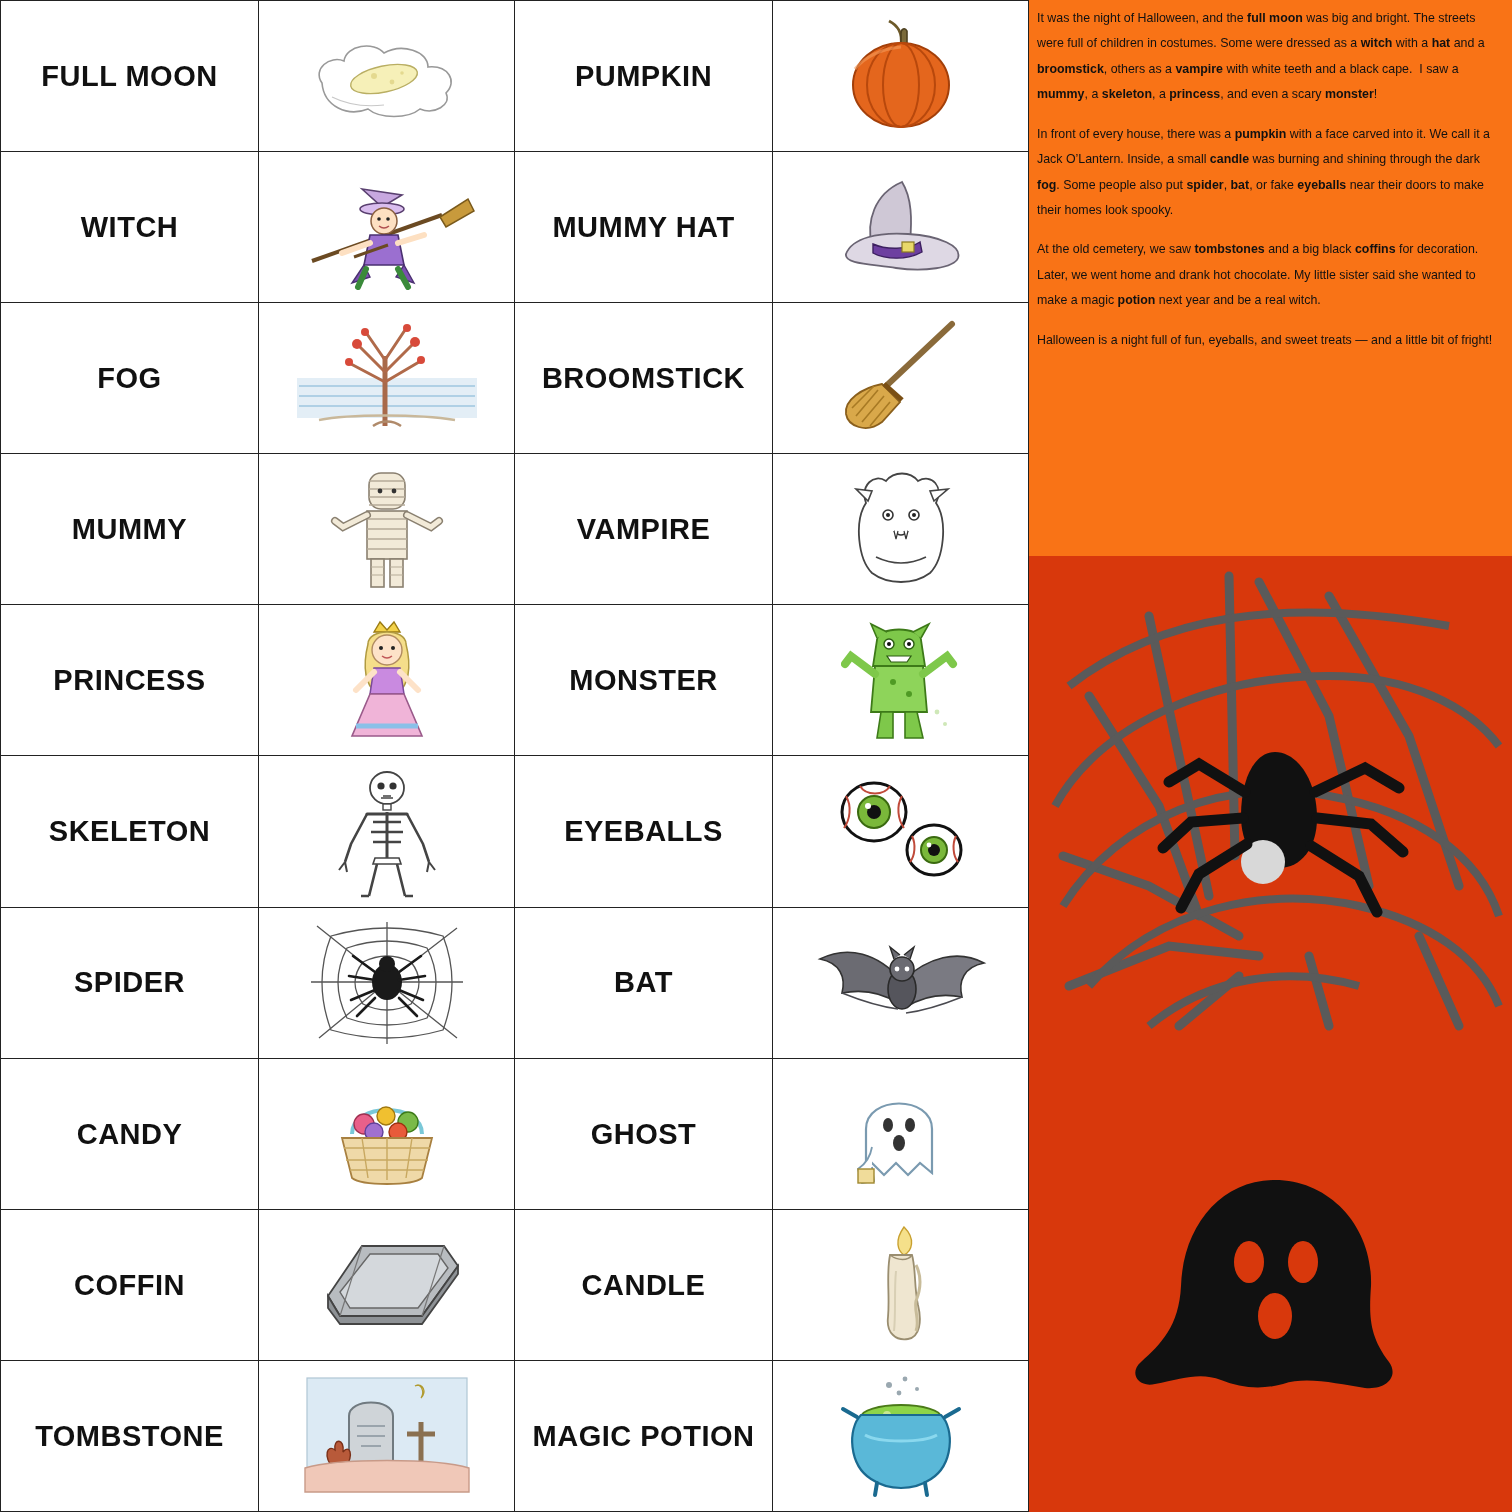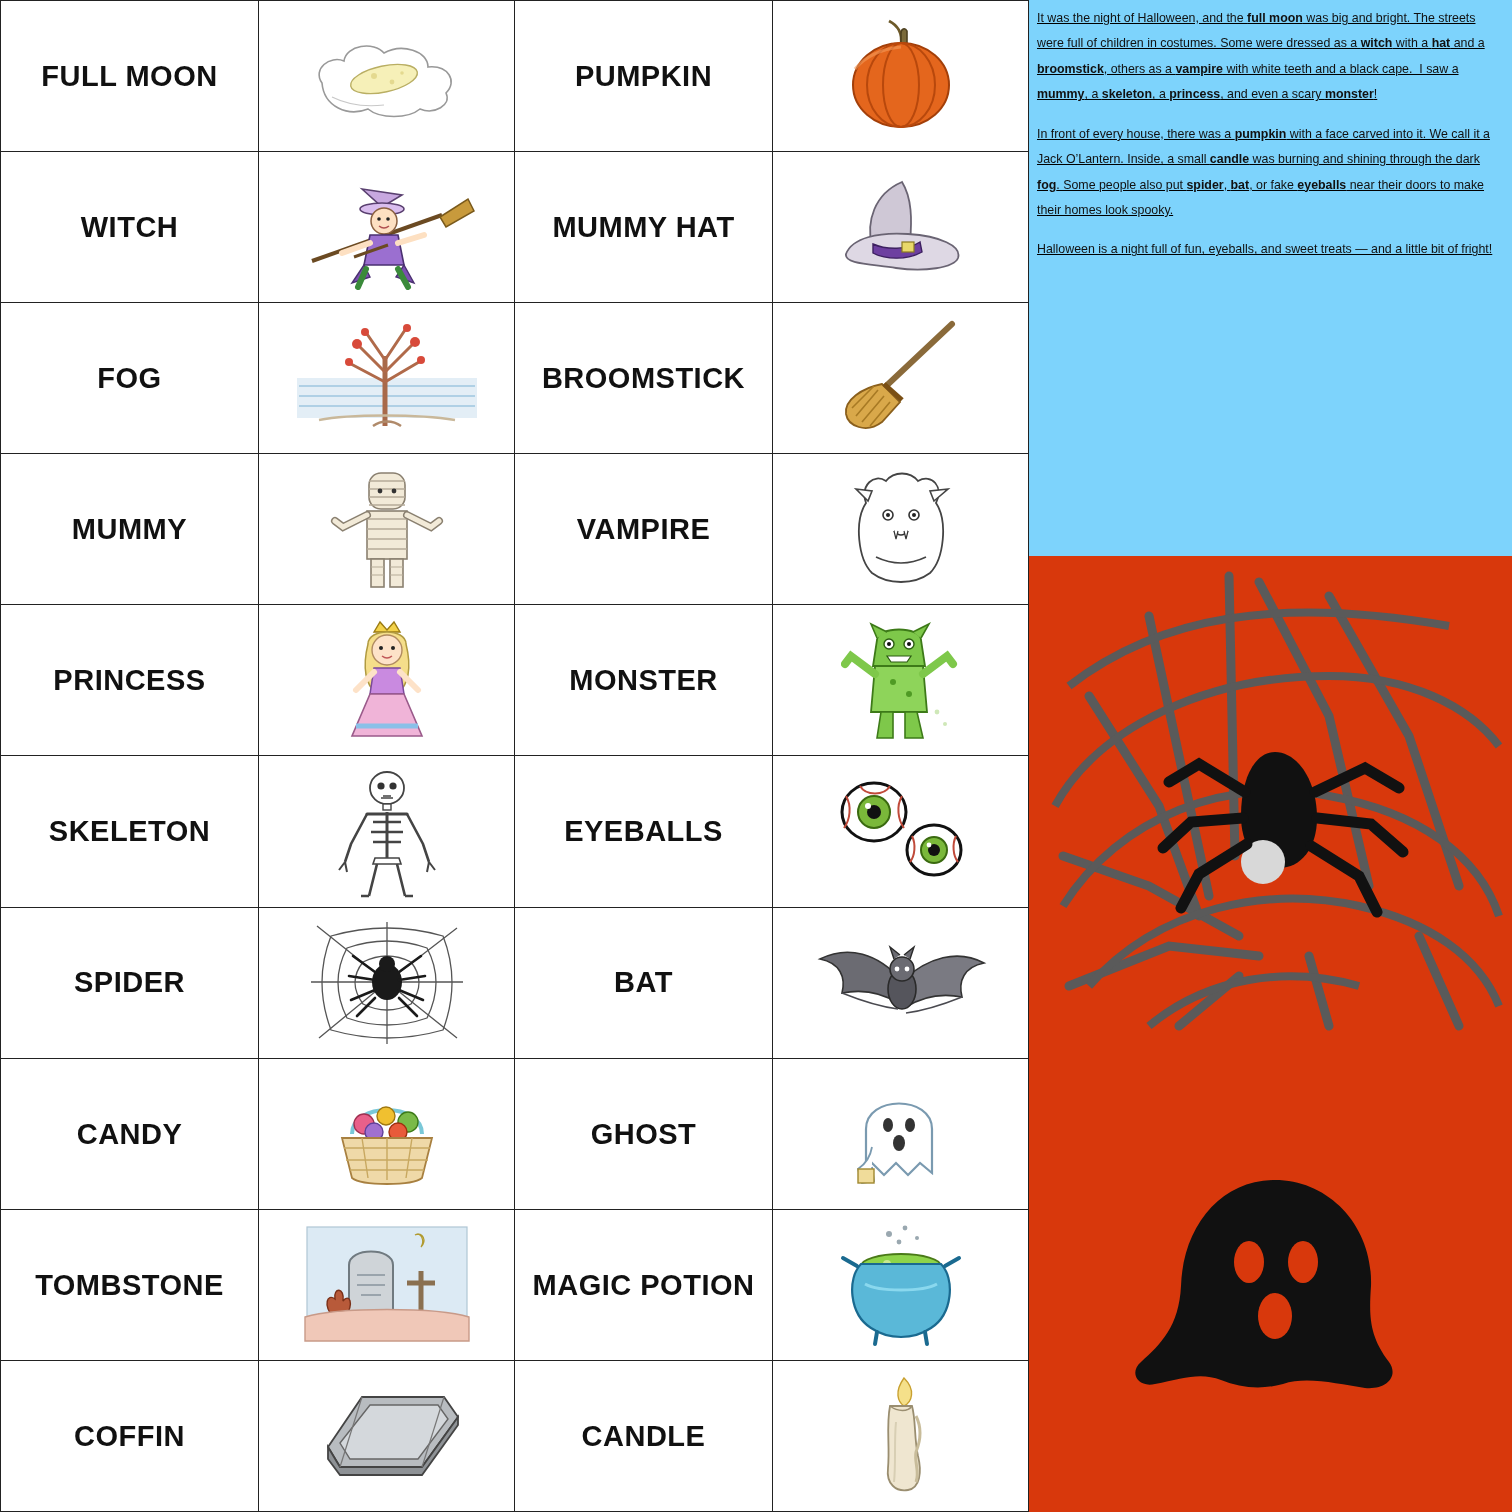--- a/index.html
+++ b/index.html
@@ -47,23 +47,22 @@
     align-items: center;
     justify-content: center;
   }
   .pic-wrap svg { display: block; }
 
   
   #story {
     position: absolute;
     left: 1029px; top: 0;
     width: 483px; height: 560px;
-    background: #7dd3fc;
+    background: #f97316;
     padding: 6px 14px 0 8px;
-    text-decoration: underline;
   }
   #story p {
     margin: 0 0 14px 0;
     font-size: 12.4px;
     line-height: 2.05;
     color: #111;
     text-align: left;
   }
   #story b { font-weight: bold; }
 
@@ -374,20 +373,47 @@
               <ellipse cx="74" cy="52" rx="5" ry="7" fill="#333"></ellipse>
               <ellipse cx="63" cy="70" rx="6" ry="8" fill="#333"></ellipse>
               <path d="M36 74 C34 86 28 92 22 96 L26 110 L38 108 L36 94" fill="#fff" stroke="#7a9ab0" stroke-width="1.8"></path>
               <rect x="22" y="96" width="16" height="14" fill="#f0dc9a" stroke="#a08830" stroke-width="1.4"></rect>
             </svg>
           </div>
         </td>
       </tr>
 
       <tr>
+        <td class="word-cell">COFFIN</td>
+        <td class="pic-cell">
+          <div class="pic-wrap">
+            <svg width="190" height="110" viewBox="0 0 190 110">
+              <path d="M36 66 L70 16 L152 16 L166 36 L130 86 L48 86 Z" fill="#b8bcc0" stroke="#444" stroke-width="1.8"></path>
+              <path d="M36 66 L36 78 L48 94 L130 94 L166 44 L166 36 L130 86 L48 86 Z" fill="#8e9296" stroke="#444" stroke-width="1.8"></path>
+              <path d="M48 62 L78 24 L146 24 L156 38 L126 78 L58 78 Z" fill="#d4d8dc" stroke="#666" stroke-width="1.4"></path>
+              <path d="M70 16 L48 86" stroke="#777" stroke-width="1.2"></path>
+              <path d="M152 16 L130 86" stroke="#777" stroke-width="1.2"></path>
+            </svg>
+          </div>
+        </td>
+        <td class="word-cell">CANDLE</td>
+        <td class="pic-cell">
+          <div class="pic-wrap">
+            <svg width="110" height="128" viewBox="0 0 110 128">
+              <path d="M58 6 C48 20 52 30 58 34 C66 30 70 18 58 6 Z" fill="#f5e08a" stroke="#c8a030" stroke-width="1.4"></path>
+              <path d="M44 34 C40 54 44 74 42 96 C40 112 50 120 62 118 C74 116 76 100 72 84 C68 66 70 48 66 34 Z" fill="#efe6d0" stroke="#9a8e70" stroke-width="1.8"></path>
+              <path d="M44 34 C52 40 62 40 66 34" fill="none" stroke="#9a8e70" stroke-width="1.4"></path>
+              <path d="M70 44 C76 56 74 70 70 80 C68 90 74 100 70 110" fill="none" stroke="#c8bc9a" stroke-width="3"></path>
+              <path d="M50 50 C48 70 50 92 48 110" fill="none" stroke="#d8cfb4" stroke-width="2"></path>
+            </svg>
+          </div>
+        </td>
+      </tr>
+
+      <tr>
         <td class="word-cell">TOMBSTONE</td>
         <td class="pic-cell">
           <div class="pic-wrap">
             <svg width="180" height="128" viewBox="0 0 180 128">
               <rect x="10" y="6" width="160" height="92" fill="#dceaf4" stroke="#b0c6d4" stroke-width="1.2"></rect>
               <path d="M118 14 C126 10 130 20 124 26 C128 20 124 10 118 14 Z" fill="#f0e08a" stroke="#b09a30" stroke-width="1.2"></path>
               <path d="M52 90 L52 44 C52 26 96 26 96 44 L96 90 Z" fill="#cfd4d8" stroke="#707a80" stroke-width="2"></path>
               <path d="M60 54 H88 M60 64 H88 M64 74 H84" stroke="#9aa4ac" stroke-width="2.2"></path>
               <path d="M124 50 L124 96 M110 62 H138" stroke="#8a7050" stroke-width="5"></path>
               <path d="M36 96 C26 84 30 72 38 78 C36 66 48 66 46 80 C52 72 58 82 48 96 Z" fill="#b85a3a" stroke="#7a3018" stroke-width="1.4"></path>
@@ -408,56 +434,32 @@
               <circle cx="78" cy="46" r="3.4" fill="#c8e890"></circle>
               <path d="M30 42 C16 56 18 92 40 106 C58 118 82 118 100 106 C122 92 124 56 110 42 Z" fill="#5ab8d8" stroke="#1a6a90" stroke-width="2.2"></path>
               <path d="M34 62 C48 70 92 70 106 62" fill="none" stroke="#8ad8ee" stroke-width="3"></path>
               <path d="M26 44 L12 36 M114 44 L128 36" stroke="#1a6a90" stroke-width="4" stroke-linecap="round"></path>
               <path d="M46 110 L44 122 M94 110 L96 122" stroke="#1a6a90" stroke-width="4" stroke-linecap="round"></path>
             </svg>
           </div>
         </td>
       </tr>
 
-      <tr>
-        <td class="word-cell">COFFIN</td>
-        <td class="pic-cell">
-          <div class="pic-wrap">
-            <svg width="190" height="110" viewBox="0 0 190 110">
-              <path d="M36 66 L70 16 L152 16 L166 36 L130 86 L48 86 Z" fill="#b8bcc0" stroke="#444" stroke-width="1.8"></path>
-              <path d="M36 66 L36 78 L48 94 L130 94 L166 44 L166 36 L130 86 L48 86 Z" fill="#8e9296" stroke="#444" stroke-width="1.8"></path>
-              <path d="M48 62 L78 24 L146 24 L156 38 L126 78 L58 78 Z" fill="#d4d8dc" stroke="#666" stroke-width="1.4"></path>
-              <path d="M70 16 L48 86" stroke="#777" stroke-width="1.2"></path>
-              <path d="M152 16 L130 86" stroke="#777" stroke-width="1.2"></path>
-            </svg>
-          </div>
-        </td>
-        <td class="word-cell">CANDLE</td>
-        <td class="pic-cell">
-          <div class="pic-wrap">
-            <svg width="110" height="128" viewBox="0 0 110 128">
-              <path d="M58 6 C48 20 52 30 58 34 C66 30 70 18 58 6 Z" fill="#f5e08a" stroke="#c8a030" stroke-width="1.4"></path>
-              <path d="M44 34 C40 54 44 74 42 96 C40 112 50 120 62 118 C74 116 76 100 72 84 C68 66 70 48 66 34 Z" fill="#efe6d0" stroke="#9a8e70" stroke-width="1.8"></path>
-              <path d="M44 34 C52 40 62 40 66 34" fill="none" stroke="#9a8e70" stroke-width="1.4"></path>
-              <path d="M70 44 C76 56 74 70 70 80 C68 90 74 100 70 110" fill="none" stroke="#c8bc9a" stroke-width="3"></path>
-              <path d="M50 50 C48 70 50 92 48 110" fill="none" stroke="#d8cfb4" stroke-width="2"></path>
-            </svg>
-          </div>
-        </td>
-      </tr>
-
     </tbody>
   </table>
 
   <div id="story">
     <p>
       It was the night of Halloween, and the <b>full moon</b> was big and bright. The streets were full of children in costumes. Some were dressed as a <b>witch</b> with a <b>hat</b> and a <b>broomstick</b>, others as a <b>vampire</b> with white teeth and a black cape.&nbsp; I saw a <b>mummy</b>, a <b>skeleton</b>, a <b>princess</b>, and even a scary <b>monster</b>!
     </p>
     <p>
       In front of every house, there was a <b>pumpkin</b> with a face carved into it. We call it a Jack O’Lantern. Inside, a small <b>candle</b> was burning and shining through the dark <b>fog</b>. Some people also put <b>spider</b>, <b>bat</b>, or fake <b>eyeballs</b> near their doors to make their homes look spooky.
+    </p>
+    <p>
+      At the old cemetery, we saw <b>tombstones</b> and a big black <b>coffins</b> for decoration. Later, we went home and drank hot chocolate. My little sister said she wanted to make a magic <b>potion</b> next year and be a real witch.
     </p>
     <p>
       Halloween is a night full of fun, eyeballs, and sweet treats — and a little bit of fright!
     </p>
   </div>
 
   <div id="art-panel">
     <svg class="web-svg" width="483" height="560" viewBox="0 0 483 560">
       <g stroke="#5a5a5a" stroke-width="9" fill="none" stroke-linecap="round">
         <path d="M200 20 L206 300"></path>

